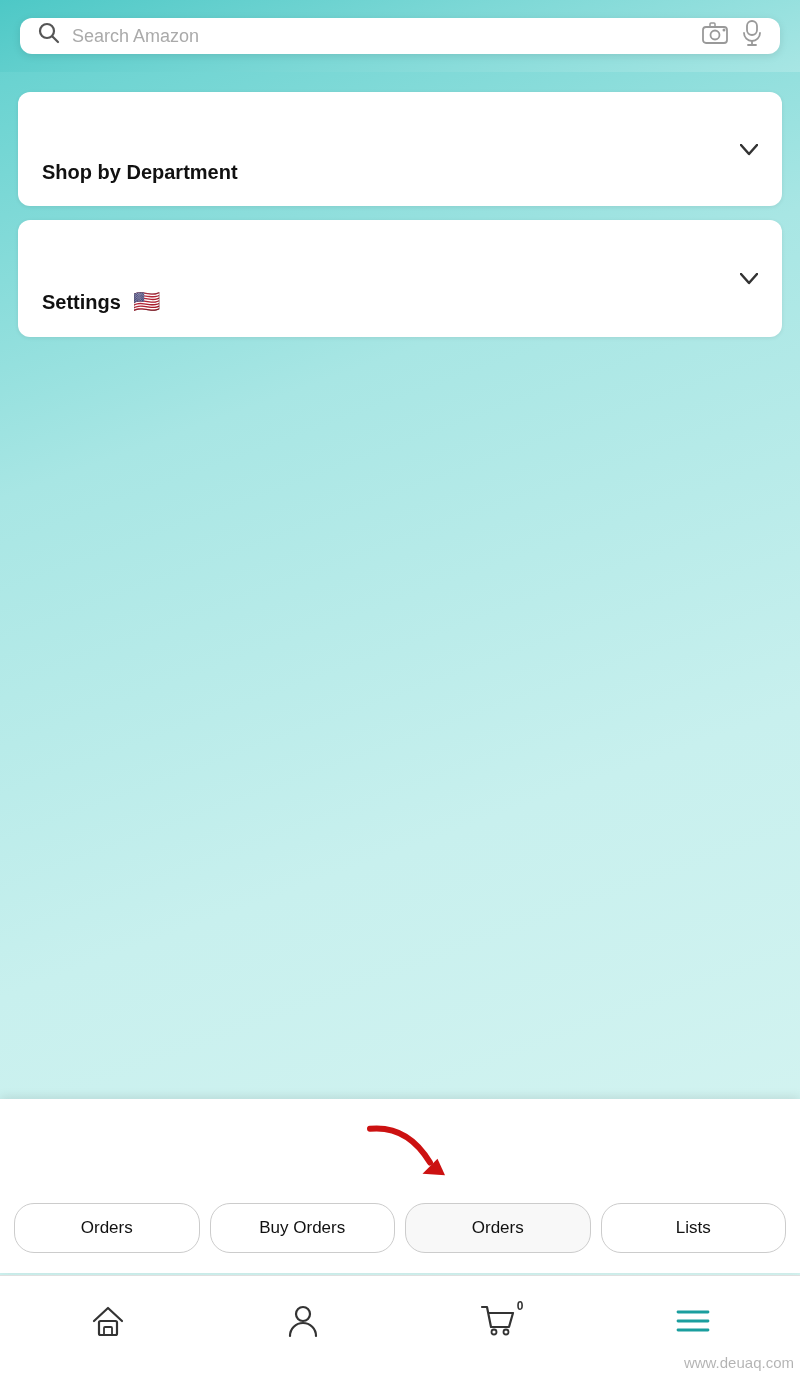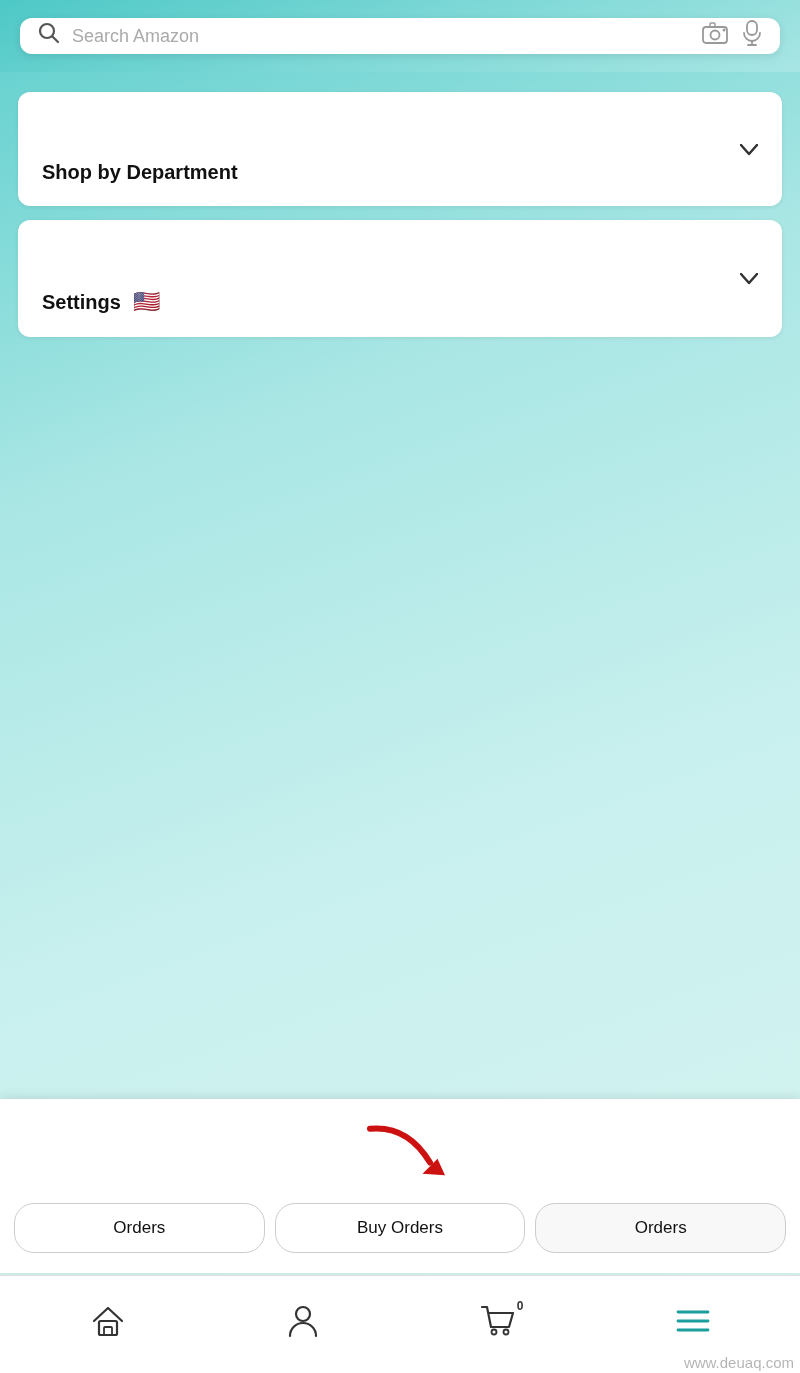--- a/index.html
+++ b/index.html
@@ -284,20 +284,21 @@
       <path d="M40 10 Q90 5 120 55" stroke="#cc1111" stroke-width="8" fill="none" stroke-linecap="round"></path>
 
       <polygon points="110,70 130,50 140,72" fill="#cc1111"></polygon>
     </svg>
   </div>
 
   <div class="quick-actions-row">
     <button class="quick-action-btn">Orders</button>
     <button class="quick-action-btn">Buy Orders</button>
     <button class="quick-action-btn active">Orders</button>
+    <button class="quick-action-btn">Lists</button>
   </div>
 </div>
 
 <div class="bottom-nav">
   <div class="nav-item">
     <span class="nav-icon">
       <svg width="34" height="32" viewBox="0 0 34 32" fill="none">
         <path d="M3 16L17 3L31 16" stroke="#333" stroke-width="2.2" stroke-linecap="round" stroke-linejoin="round" fill="none"></path>
         <rect x="8" y="16" width="18" height="14" rx="1.5" stroke="#333" stroke-width="2.2" fill="none"></rect>
         <rect x="13" y="22" width="8" height="8" rx="1" stroke="#333" stroke-width="1.8" fill="none"></rect>

